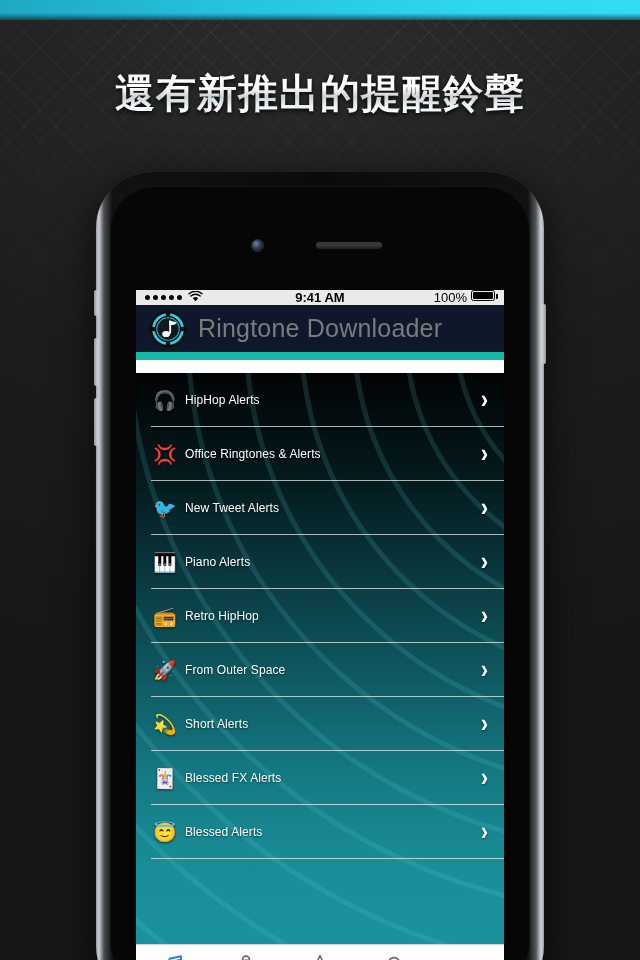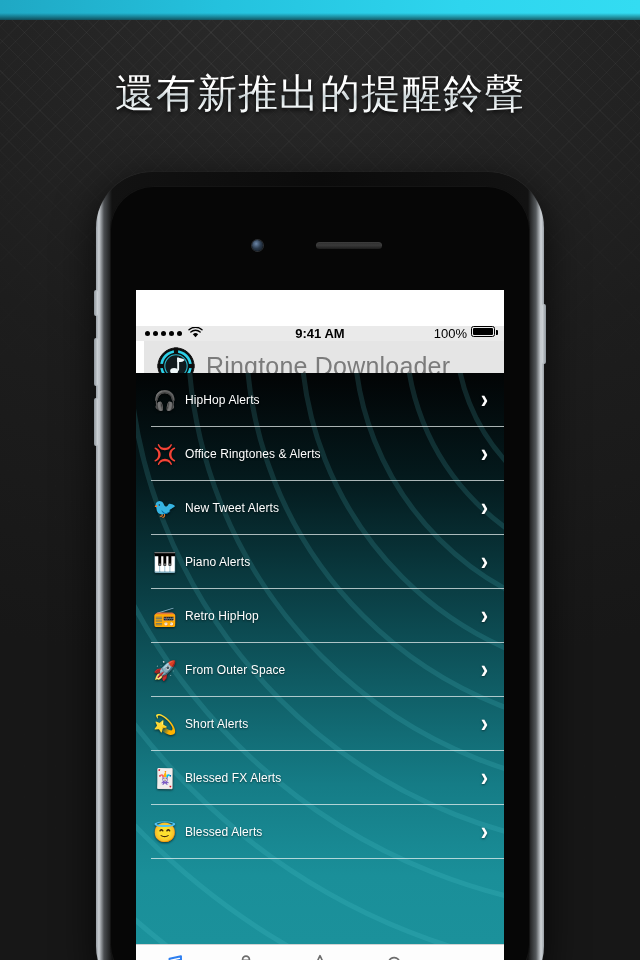--- a/index.html
+++ b/index.html
@@ -43,21 +43,21 @@
     content:""; position:absolute; left:0; right:0; bottom:0; height:7px;
     background:linear-gradient(to bottom, rgba(0,0,0,0) 0%, rgba(0,0,0,0.55) 100%);
   }
 
   
   .headline{
     position:absolute; left:0; right:0; top:68px;
     text-align:center;
     font-size:40px; line-height:50px;
     letter-spacing:1px;
-    font-weight:400;
+    font-weight:700;
     color:#e9edef;
     background:linear-gradient(to bottom, #ffffff 0%, #ffffff 38%, #c9d3d6 58%, #f2f6f7 78%, #ffffff 100%);
     -webkit-background-clip:text;
     background-clip:text;
     -webkit-text-fill-color:transparent;
     filter:drop-shadow(0 2px 2px rgba(0,0,0,0.85));
   }
 
   
   .phone{
@@ -100,38 +100,37 @@
   .screen{
     position:absolute; left:26px; top:104px; right:26px; bottom:0;
     background:#fff; overflow:hidden;
   }
 
   
   .statusbar{
     height:15px; background:#eaeaea;
     display:flex; align-items:center;
     padding:0 9px; position:relative;
-    font-size:13px; color:#000;margin-top:36px;
+    font-size:13px; color:#000;
   }
   .sb-left{ display:flex; align-items:center; gap:4px; }
   .sb-dots{ display:flex; gap:3px; }
   .sb-dots i{ width:5px; height:5px; border-radius:50%; background:#000; display:block; }
   .sb-time{ position:absolute; left:0; right:0; text-align:center; font-size:13px; font-weight:700; color:#000; }
   .sb-right{ margin-left:auto; display:flex; gap:4px; z-index:2; font-size:13px; font-weight:500; }
   .batt{ width:24px; height:11px; border:1.3px solid #000; border-radius:2.5px; position:relative; padding:1px; }
   .batt:after{ content:""; position:absolute; right:-4px; top:3px; width:2px; height:5px; background:#000; border-radius:0 1px 1px 0; }
   .batt i{ display:block; width:100%; height:100%; background:#000; border-radius:1px; }
 
   
   .navbar{
-    height:55px; background:#e5e5e5;
+    height:55px; background:#0f172a;
     display:flex; align-items:center; gap:11px; padding-left:13px;
-    border-bottom:5px solid #14b8a6;
+    border-bottom:8px solid #14b8a6;
     position:relative;
-    margin-left:8px;
   }
   .logo{ width:38px; height:38px; flex:0 0 38px; position:relative; }
   .app-title{ font-size:25px; color:#7b7b7b; letter-spacing:0.2px; font-weight:400; }
 
   
   .list-wrap{
     position:absolute; left:0; right:0; top:83px; bottom:44px;
     background:linear-gradient(to bottom, #020405 0%, #04191c 18%, #0c4a51 45%, #157c86 72%, #1a8f99 88%, #1b919b 100%);
     overflow:hidden;
   }

